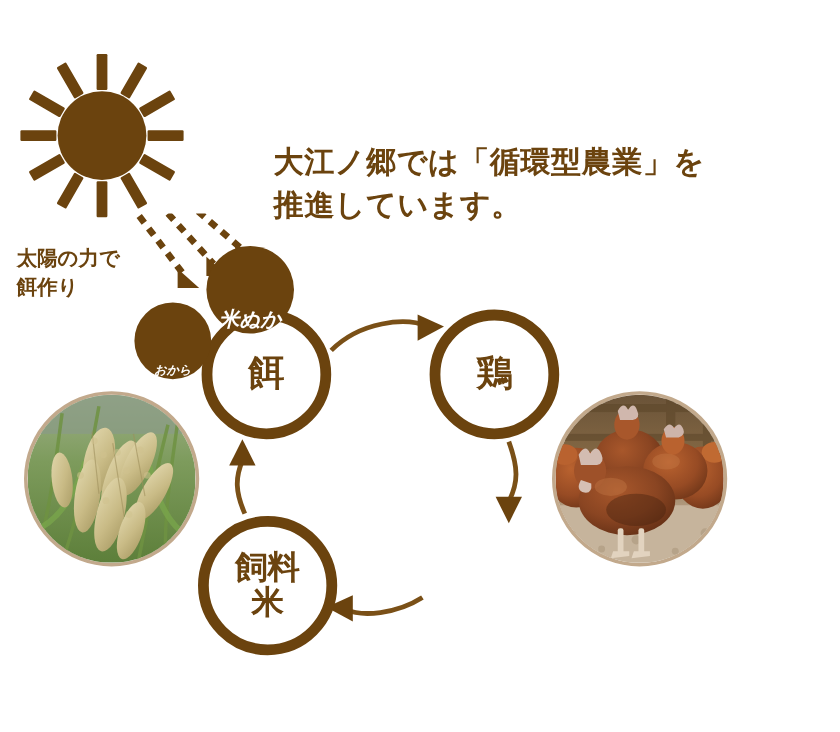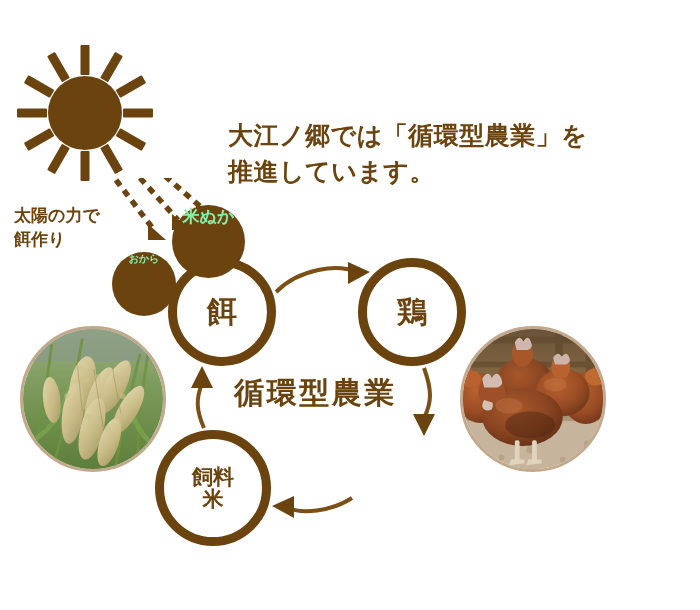--- a/index.html
+++ b/index.html
@@ -54,30 +54,31 @@
     background:#ffffff;
     display:flex; align-items:center; justify-content:center;
     color:var(--brown);
     font-weight:700;
     text-align:center;
     line-height:1.0;
   }
   #node-feed   { left:168px; top:258px; width:108px; height:108px; font-size:30px; z-index:4; }
   #node-chicken{ left:358px; top:258px; width:108px; height:108px; font-size:30px; z-index:4; }
   #node-manure { left:352px; top:430px; width:116px; height:116px; font-size:27px; z-index:4; }
-  #node-ricefeed{ left:155px; top:430px; width:116px; height:116px; font-size:21px; z-index:4; }
+  #node-ricefeed{ left:165px; top:430px; width:116px; height:116px; font-size:27px; z-index:4; }
   #node-ricefeed .stack { white-space:pre-line; line-height:1.06; }
 
   
   .bubble-node {
     position:absolute; border-radius:50%;
     background:var(--brown);
-    display:flex; align-items:flex-start; justify-content:center;
-    color:#86efac; font-weight:700; text-align:center;
+    display:flex; align-items:flex-end; justify-content:center;
+    color:#ffffff; font-weight:700; text-align:center;
     z-index:6;
+    font-style:italic;
   }
   #node-ricebran { left:172px; top:205px; width:73px; height:73px; font-size:17px; }
   #node-okara    { left:112px; top:252px; width:64px; height:64px; font-size:10px; }
 
   
   #center-label {
     position:absolute; left:208px; top:373px; width:215px;
     text-align:center;
     color:var(--brown);
     font-size:30px; font-weight:700;
@@ -305,15 +306,14 @@
   </div>
 
   <div class="bubble-node" id="node-ricebran">
     <span>米ぬか</span>
   </div>
 
   <div class="bubble-node" id="node-okara">
     <span>おから</span>
   </div>
 
-  <div id="center-label">循環型農業</div>
 
 </div>
 
 </body></html>

